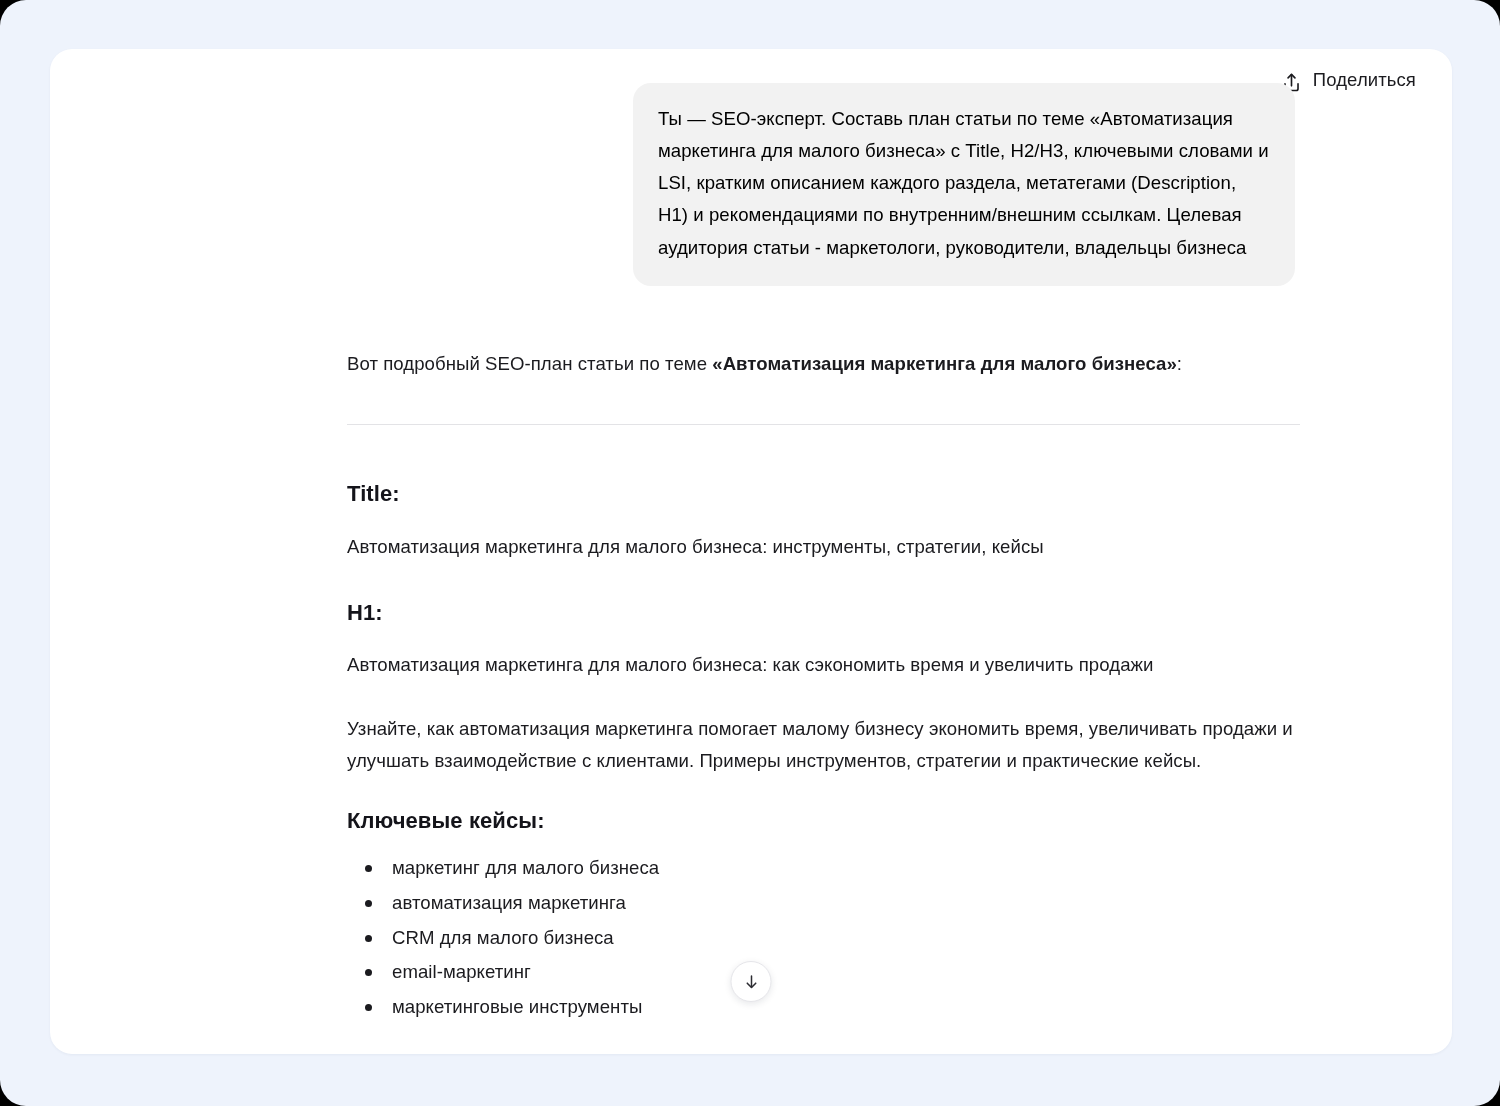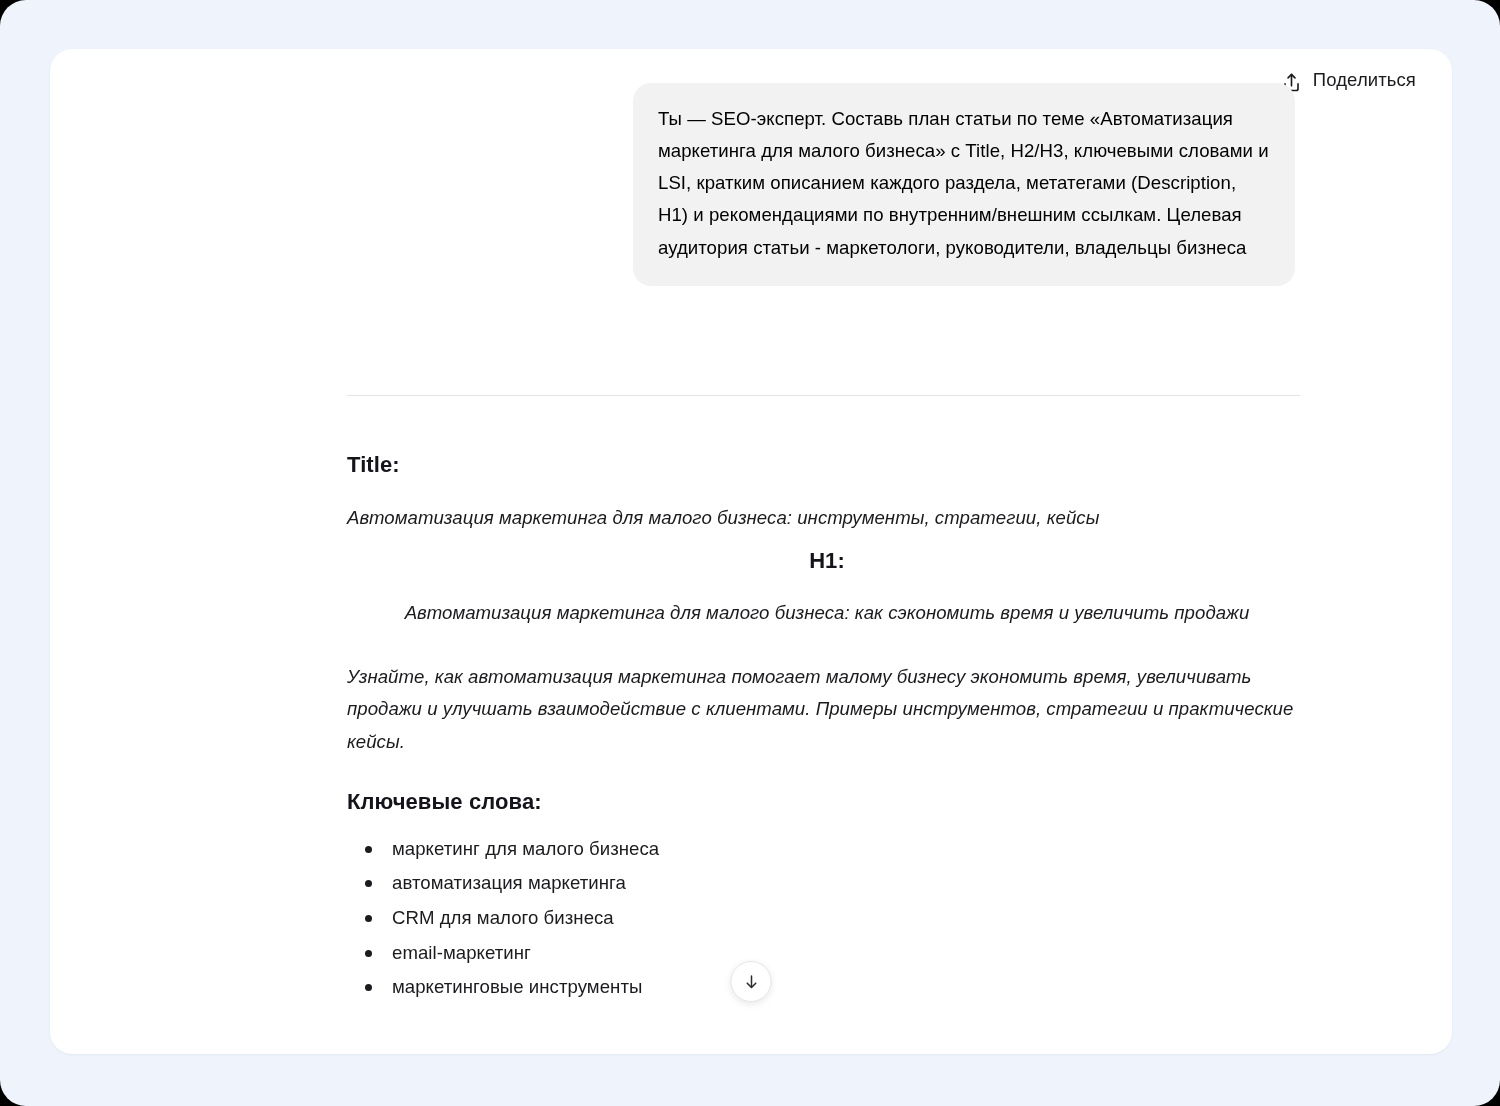--- a/index.html
+++ b/index.html
@@ -115,27 +115,26 @@
     font-size: 22px;
     font-weight: 700;
     letter-spacing: .1px;
     color: #14141a;
   }
   .section-body {
     font-size: 18.6px;
     line-height: 1.73;
     letter-spacing: .05px;
     color: #1b1b1f;
-    font-style: italic;
   }
 
   
   #sec-title          { margin-top: 56px; }
   #sec-title .section-body      { margin-top: 24px; }
-  #sec-h1             { margin-top: 14px; text-align: center; }
+  #sec-h1             { margin-top: 37px; }
   #sec-h1 .section-body         { margin-top: 23px; }
   #sec-meta           { margin-top: 32px; }
   #sec-meta .section-body       { margin-top: 20px; width: 950px; }
   #sec-keywords       { margin-top: 31px; }
 
   #keyword-list {
     margin: 17px 0 0 0;
     padding-left: 43px;
     list-style: none;
   }
@@ -197,39 +196,40 @@
     </button>
 
     <div id="conversation">
 
       <div id="user-turn">
         <div id="user-bubble">Ты — SEO-эксперт. Составь план статьи по теме «Автоматизация маркетинга для малого бизнеса» с Title, H2/H3, ключевыми словами и LSI, кратким описанием каждого раздела, метатегами (Description, H1) и рекомендациями по внутренним/внешним ссылкам. Целевая аудитория статьи - маркетологи, руководители, владельцы бизнеса</div>
       </div>
 
       <div id="assistant-turn">
 
+        <p class="intro-para"><span>Вот подробный SEO-план статьи по теме </span><b>«Автоматизация маркетинга для малого бизнеса»</b><span>:</span></p>
 
         <hr id="section-divider">
 
         <div class="section" id="sec-title">
           <h3 class="section-heading">Title:</h3>
           <p class="section-body">Автоматизация маркетинга для малого бизнеса: инструменты, стратегии, кейсы</p>
         </div>
 
         <div class="section" id="sec-h1">
           <h3 class="section-heading">H1:</h3>
           <p class="section-body">Автоматизация маркетинга для малого бизнеса: как сэкономить время и увеличить продажи</p>
         </div>
 
         <div class="section" id="sec-meta">
           <p class="section-body">Узнайте, как автоматизация маркетинга помогает малому бизнесу экономить время, увеличивать продажи и улучшать взаимодействие с клиентами. Примеры инструментов, стратегии и практические кейсы.</p>
         </div>
 
         <div class="section" id="sec-keywords">
-          <h3 class="section-heading">Ключевые слова:</h3>
+          <h3 class="section-heading">Ключевые кейсы:</h3>
           <ul id="keyword-list">
               <li>маркетинг для малого бизнеса</li>
               <li>автоматизация маркетинга</li>
               <li>CRM для малого бизнеса</li>
               <li>email-маркетинг</li>
               <li>маркетинговые инструменты</li>
             </ul>
         </div>
 
       </div>

